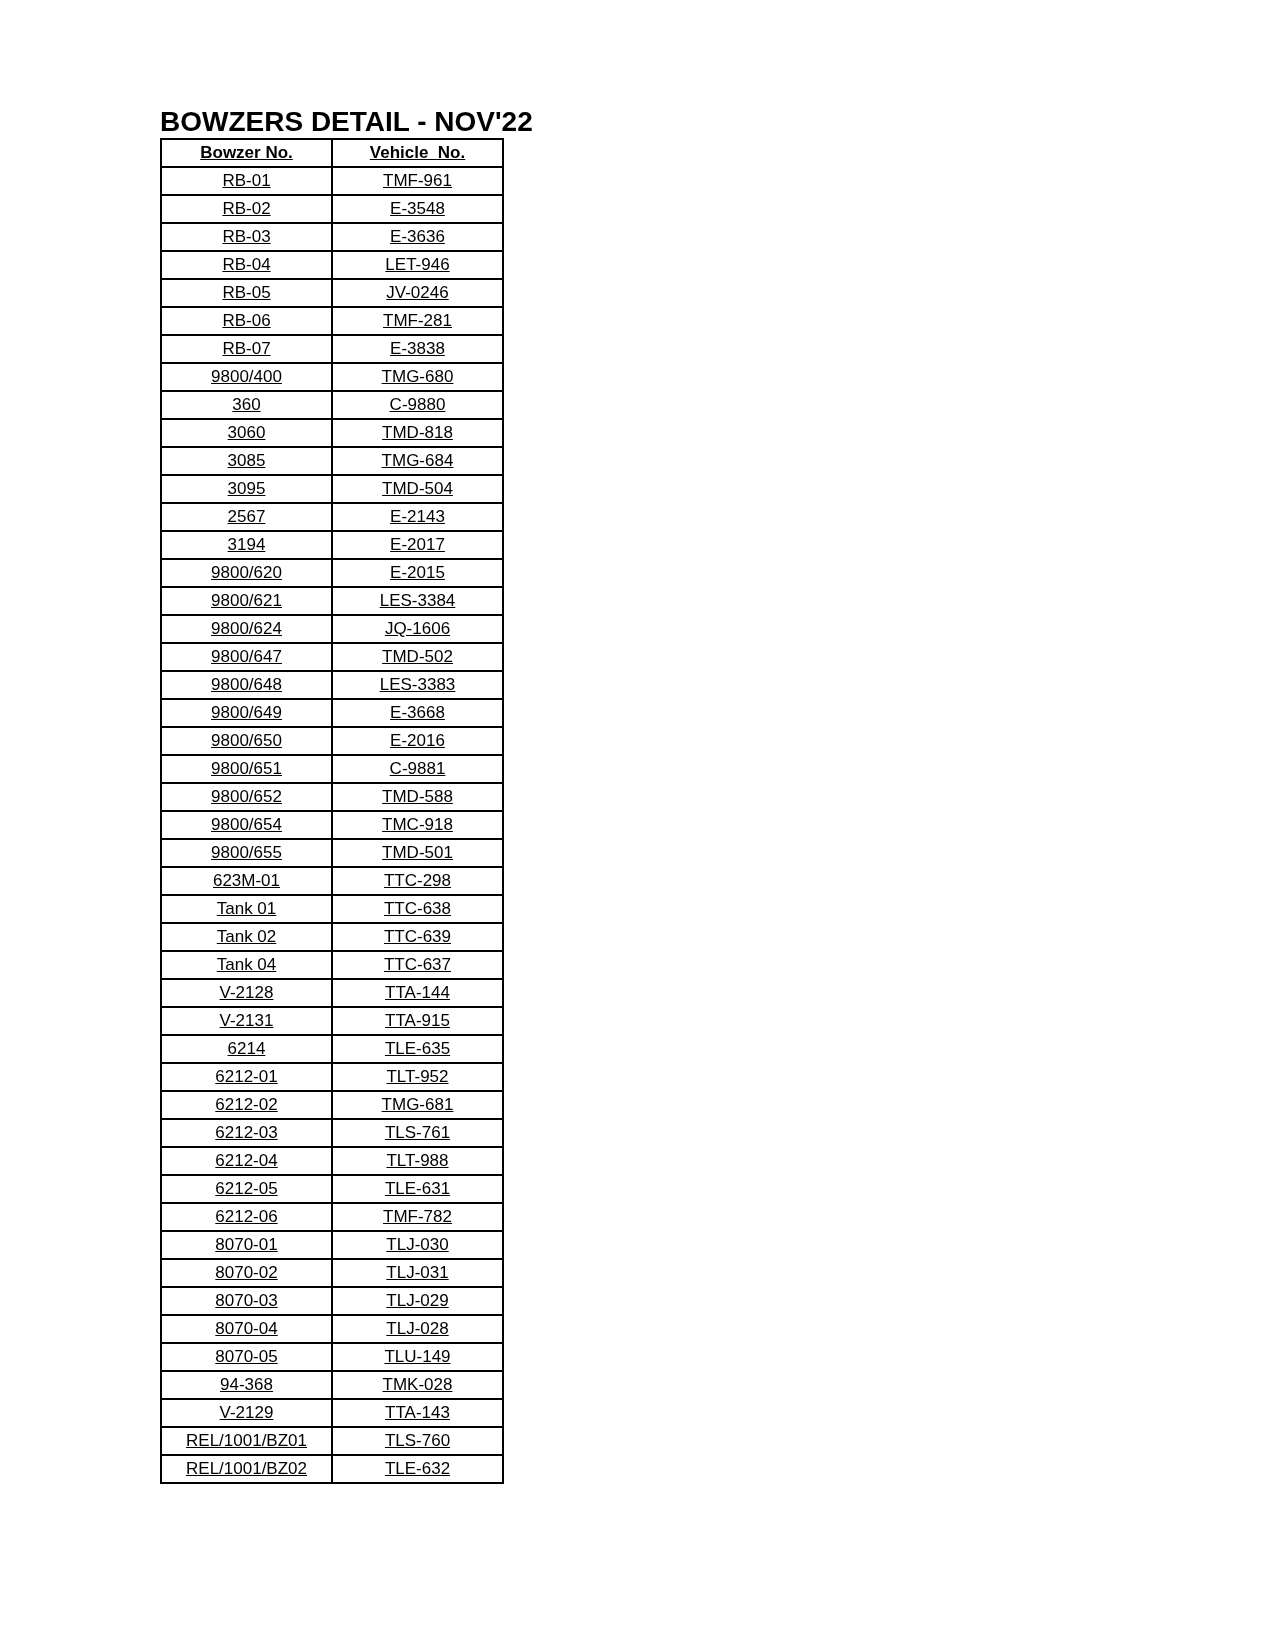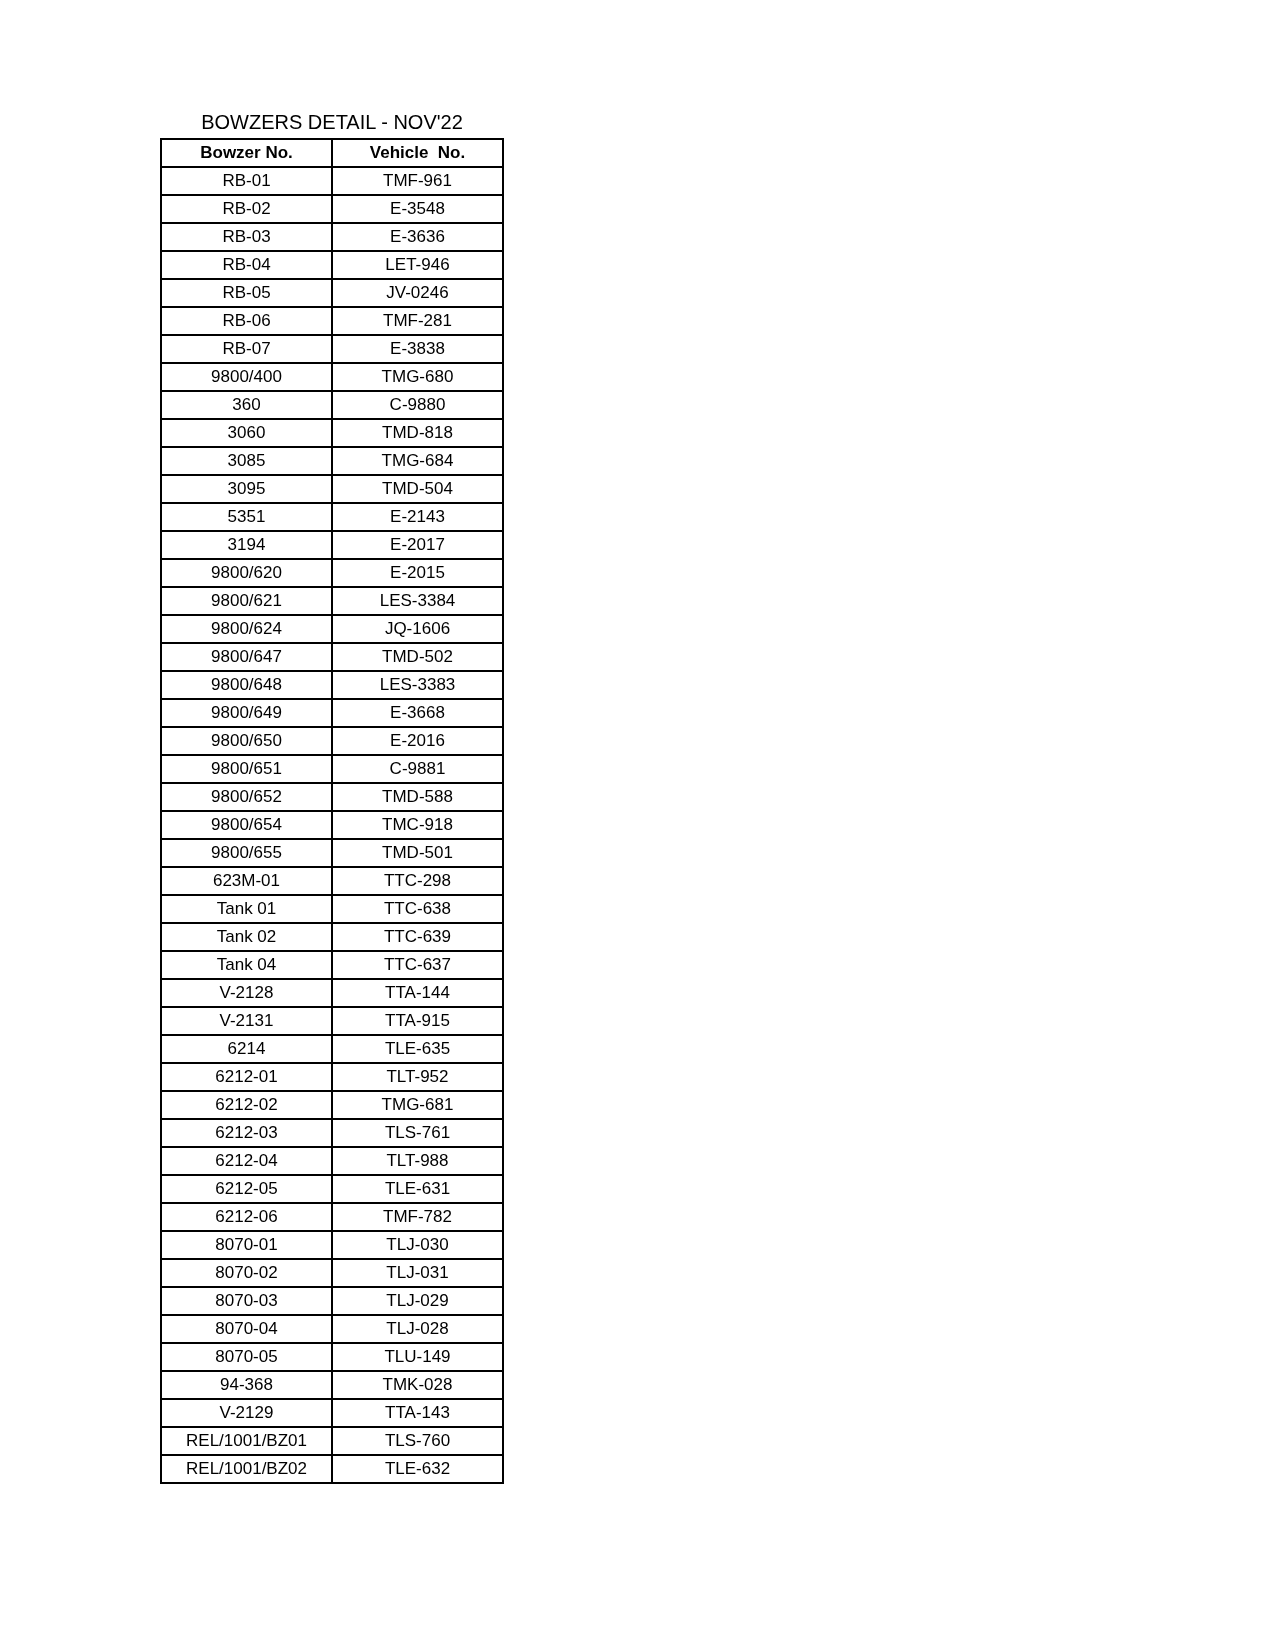--- a/index.html
+++ b/index.html
@@ -16,31 +16,32 @@
     color: #000000;
   }
   .table-wrap {
     position: absolute;
     left: 160px;
     top: 110px;
     width: 344px;
   }
   .doc-title {
     text-align: center;
-    font-weight: 400;
-    font-size: 20px;
+    font-weight: 700;
+    font-size: 28px;
     line-height: 24px;
     margin: 0 0 4px 0;
     letter-spacing: 0px;
     white-space: pre;
   }
   table.bowzer-table {
     border-collapse: collapse;
     width: 100%;
     table-layout: fixed;
+    text-decoration: underline;
   }
   table.bowzer-table th,
   table.bowzer-table td {
     border: 2px solid #000000;
     text-align: center;
     vertical-align: middle;
     font-size: 17px;
     line-height: 20px;
     height: 24px;
     padding: 1px 2px;
@@ -111,21 +112,21 @@
           </tr>
           <tr>
             <td>3085</td>
             <td>TMG-684</td>
           </tr>
           <tr>
             <td>3095</td>
             <td>TMD-504</td>
           </tr>
           <tr>
-            <td>5351</td>
+            <td>2567</td>
             <td>E-2143</td>
           </tr>
           <tr>
             <td>3194</td>
             <td>E-2017</td>
           </tr>
           <tr>
             <td>9800/620</td>
             <td>E-2015</td>
           </tr>

